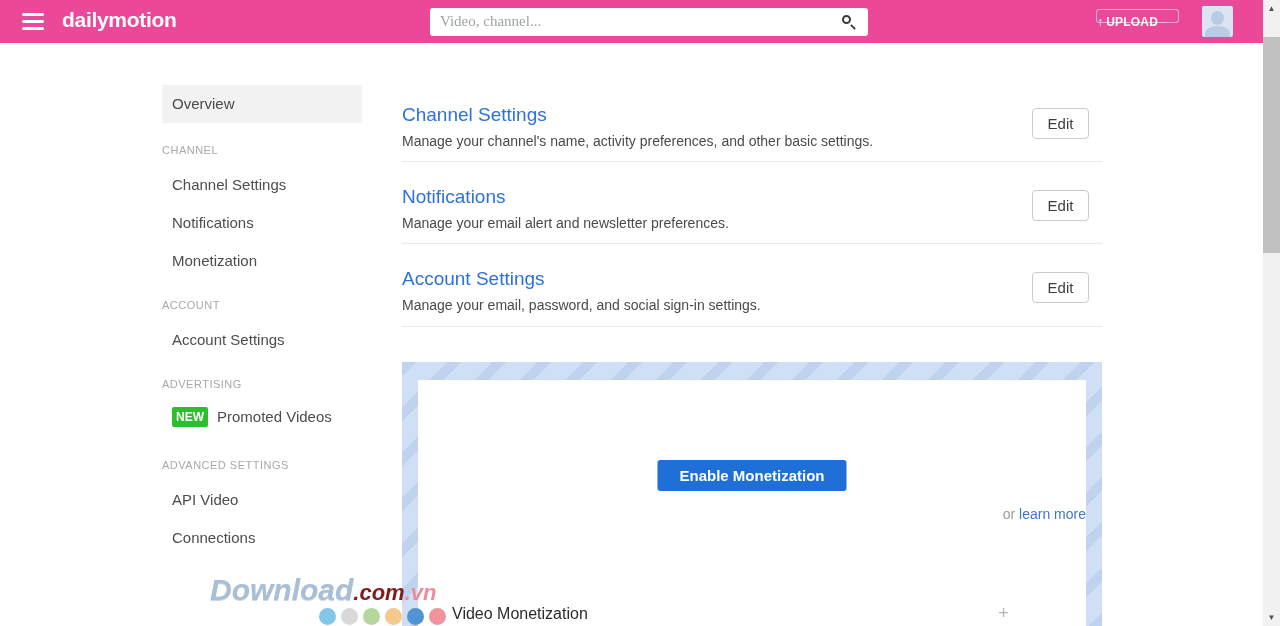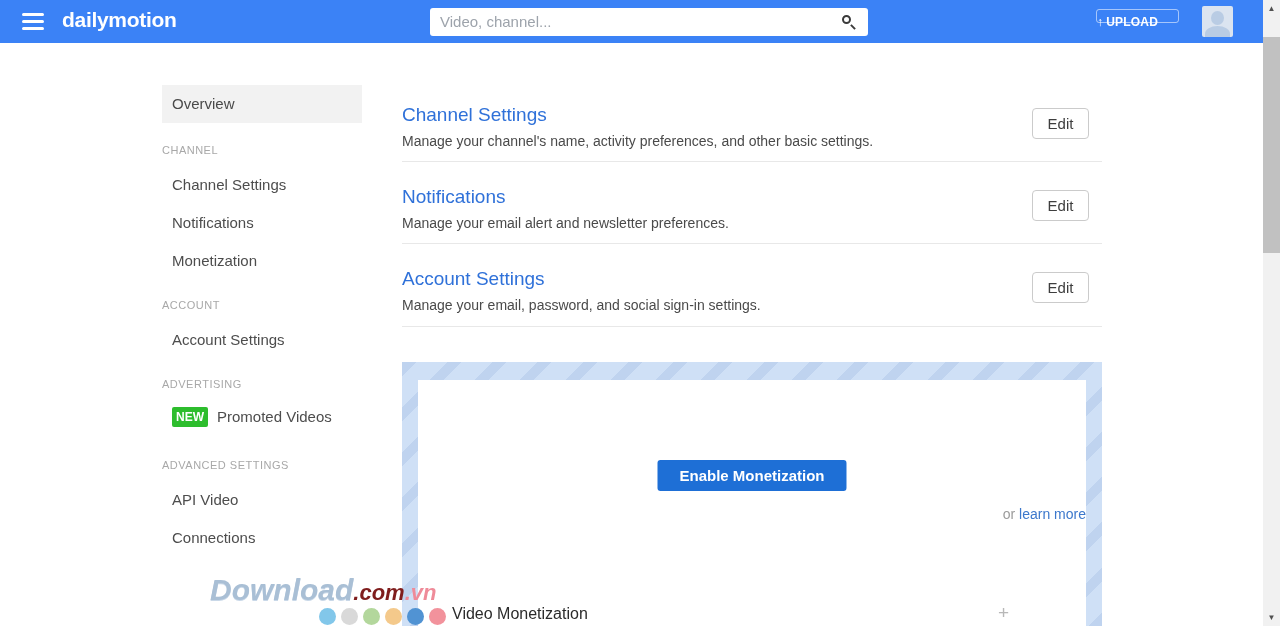--- a/index.html
+++ b/index.html
@@ -1,24 +1,24 @@
 <!DOCTYPE html>
 <html><head>
 <meta charset="utf-8">
 <style>
   * { margin:0; padding:0; box-sizing:border-box; }
   html,body { width:1280px; height:626px; overflow:hidden; }
   body { font-family:"Liberation Sans","DejaVu Sans",sans-serif; background:#fff; position:relative; }
 
   
-  .topbar { position:absolute; left:0; top:0; width:1263px; height:43px; background:#3b82f6; z-index:5; }
+  .topbar { position:absolute; left:0; top:0; width:1263px; height:43px; background:#ec4899; z-index:5; }
   .hamburger { position:absolute; left:22px; top:13px; width:22px; height:17px; cursor:pointer; }
   .hamburger .bar { height:3px; background:#fff; border-radius:1.5px; margin-bottom:4px; }
   .logo { position:absolute; left:62px; top:8px; font-size:21px; font-weight:800; letter-spacing:-0.3px; color:#fff; cursor:pointer; }
-  .searchbox { position:absolute; left:430px; top:8px; width:438px; height:28px; background:#fff; border-radius:3px; }
+  .searchbox { position:absolute; left:430px; top:8px; width:438px; height:28px; background:#fff; border-radius:3px;font-family:Liberation Serif, serif; }
   .searchbox input { position:absolute; left:10px; top:1px; width:395px; height:25px; border:none; outline:none; font-size:15px; color:#333; font-family:inherit; background:transparent; }
   .searchbox input::placeholder { color:#9da3ab; opacity:1; }
   .search-icon { position:absolute; right:12px; top:7px; width:14px; height:14px; cursor:pointer; }
   .search-icon .lens { position:absolute; left:0; top:0; width:9px; height:9px; border:2px solid #3a3a3a; border-radius:50%; }
   .search-icon .handle { position:absolute; left:10px; top:9px; width:2px; height:6px; background:#3a3a3a; transform:rotate(-45deg); }
   .upload-btn { position:absolute; left:1096px; top:9px; width:83px; height:14px; border:1px solid rgba(255,255,255,0.55); border-radius:3px; color:#fff; font-size:12px; font-weight:bold; text-align:left; line-height:24px; cursor:pointer; letter-spacing:0.2px; }
   .upload-arrow { font-size:12px; margin-right:3px; }
   .avatar { position:absolute; left:1202px; top:6px; width:31px; height:31px; background:#dbe4f0; border-radius:2px; overflow:hidden; cursor:pointer; }
   .avatar .head { position:absolute; left:9px; top:5px; width:13px; height:14px; border-radius:50%; background:#b9cce4; }
   .avatar .torso { position:absolute; left:3px; top:20px; width:25px; height:16px; border-radius:50% 50% 0 0; background:#b9cce4; }

